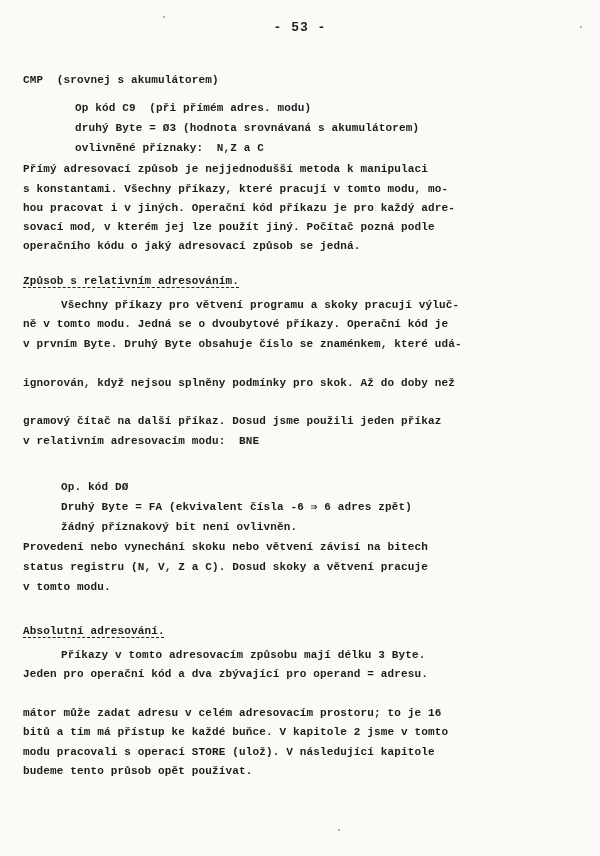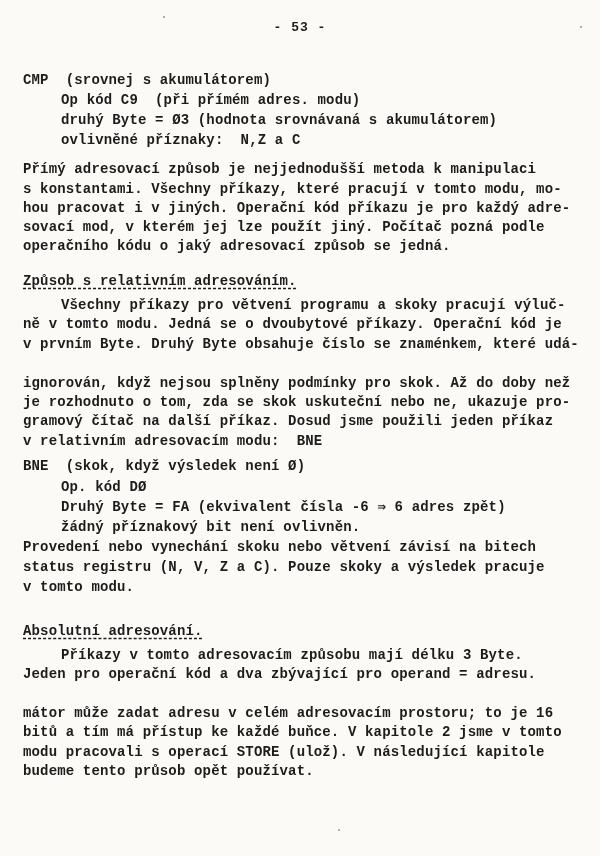--- a/index.html
+++ b/index.html
@@ -10,24 +10,24 @@
     color: #1c1c1c;
     position: relative;
   }
   .page { position: absolute; left: 0; top: 0; width: 600px; height: 664px; font-family: Liberation Mono, monospace; }
   .pnum {
     position: absolute; top: 20px; left: 0; width: 600px; text-align: center;
     font-size: 13px; font-weight: bold; letter-spacing: 1px;
   }
   .line {
     position: absolute; left: 23px;
-    font-size: 14px; font-weight: bold; white-space: pre; letter-spacing: 0.15px;
+    font-size: 11px; font-weight: bold; white-space: pre; letter-spacing: 0.15px;
     line-height: 14px;
   }
-  .ind1 { left: 61px; }
+  .ind1 { left: 75px; margin-top: 8px; }
   .ind2 { left: 61px; }
   .para-first { left: 61px; }
   .heading { text-decoration: underline; text-decoration-style: dashed; text-underline-offset: 3px; }
   .speck { position: absolute; width: 2px; height: 2px; background: #999; border-radius: 1px; }
 </style>
 </head>
 <body>
 
 <div class="page">
   <div class="pnum">- 53 -</div>
@@ -41,31 +41,29 @@
   <div class="line" style="top:182px">s konstantami. Všechny příkazy, které pracují v tomto modu, mo-</div>
   <div class="line" style="top:201px">hou pracovat i v jiných. Operační kód příkazu je pro každý adre-</div>
   <div class="line" style="top:220px">sovací mod, v kterém jej lze použít jiný. Počítač pozná podle</div>
   <div class="line" style="top:239px">operačního kódu o jaký adresovací způsob se jedná.</div>
 
   <div class="line heading" style="top:274px">Způsob s relativním adresováním.</div>
   <div class="line para-first" style="top:298px">Všechny příkazy pro větvení programu a skoky pracují výluč-</div>
   <div class="line" style="top:317px">ně v tomto modu. Jedná se o dvoubytové příkazy. Operační kód je</div>
   <div class="line" style="top:337px">v prvním Byte. Druhý Byte obsahuje číslo se znaménkem, které udá-</div>
   <div class="line" style="top:376px">ignorován, když nejsou splněny podmínky pro skok. Až do doby než</div>
-  <div class="line" style="top:395px">je rozhodnuto o tom, zda se skok uskuteční nebo ne, ukazuje pro-</div>
   <div class="line" style="top:414px">gramový čítač na další příkaz. Dosud jsme použili jeden příkaz</div>
   <div class="line" style="top:434px">v relativním adresovacím modu:  BNE</div>
 
-  <div class="line" style="top:459px">BNE  (skok, když výsledek není Ø)</div>
   <div class="line ind2" style="top:480px">Op. kód DØ</div>
   <div class="line ind2" style="top:500px">Druhý Byte = FA (ekvivalent čísla -6 ⇛ 6 adres zpět)</div>
   <div class="line" style="top:540px">Provedení nebo vynechání skoku nebo větvení závisí na bitech</div>
 
   <div class="line ind2" style="top:520px">žádný příznakový bit není ovlivněn.</div>
-  <div class="line" style="top:560px">status registru (N, V, Z a C). Pouze skoky a výsledek pracuje</div>
+  <div class="line" style="top:560px">status registru (N, V, Z a C). Dosud skoky a větvení pracuje</div>
   <div class="line" style="top:580px">v tomto modu.</div>
 
   <div class="line heading" style="top:624px">Absolutní adresování.</div>
   <div class="line para-first" style="top:648px">Příkazy v tomto adresovacím způsobu mají délku 3 Byte.</div>
   <div class="line" style="top:667px">Jeden pro operační kód a dva zbývající pro operand = adresu.</div>
   <div class="line" style="top:706px">mátor může zadat adresu v celém adresovacím prostoru; to je 16</div>
   <div class="line" style="top:725px">bitů a tím má přístup ke každé buňce. V kapitole 2 jsme v tomto</div>
   <div class="line" style="top:745px">modu pracovali s operací STORE (ulož). V následující kapitole</div>
   <div class="line" style="top:764px">budeme tento průsob opět používat.</div>
 

